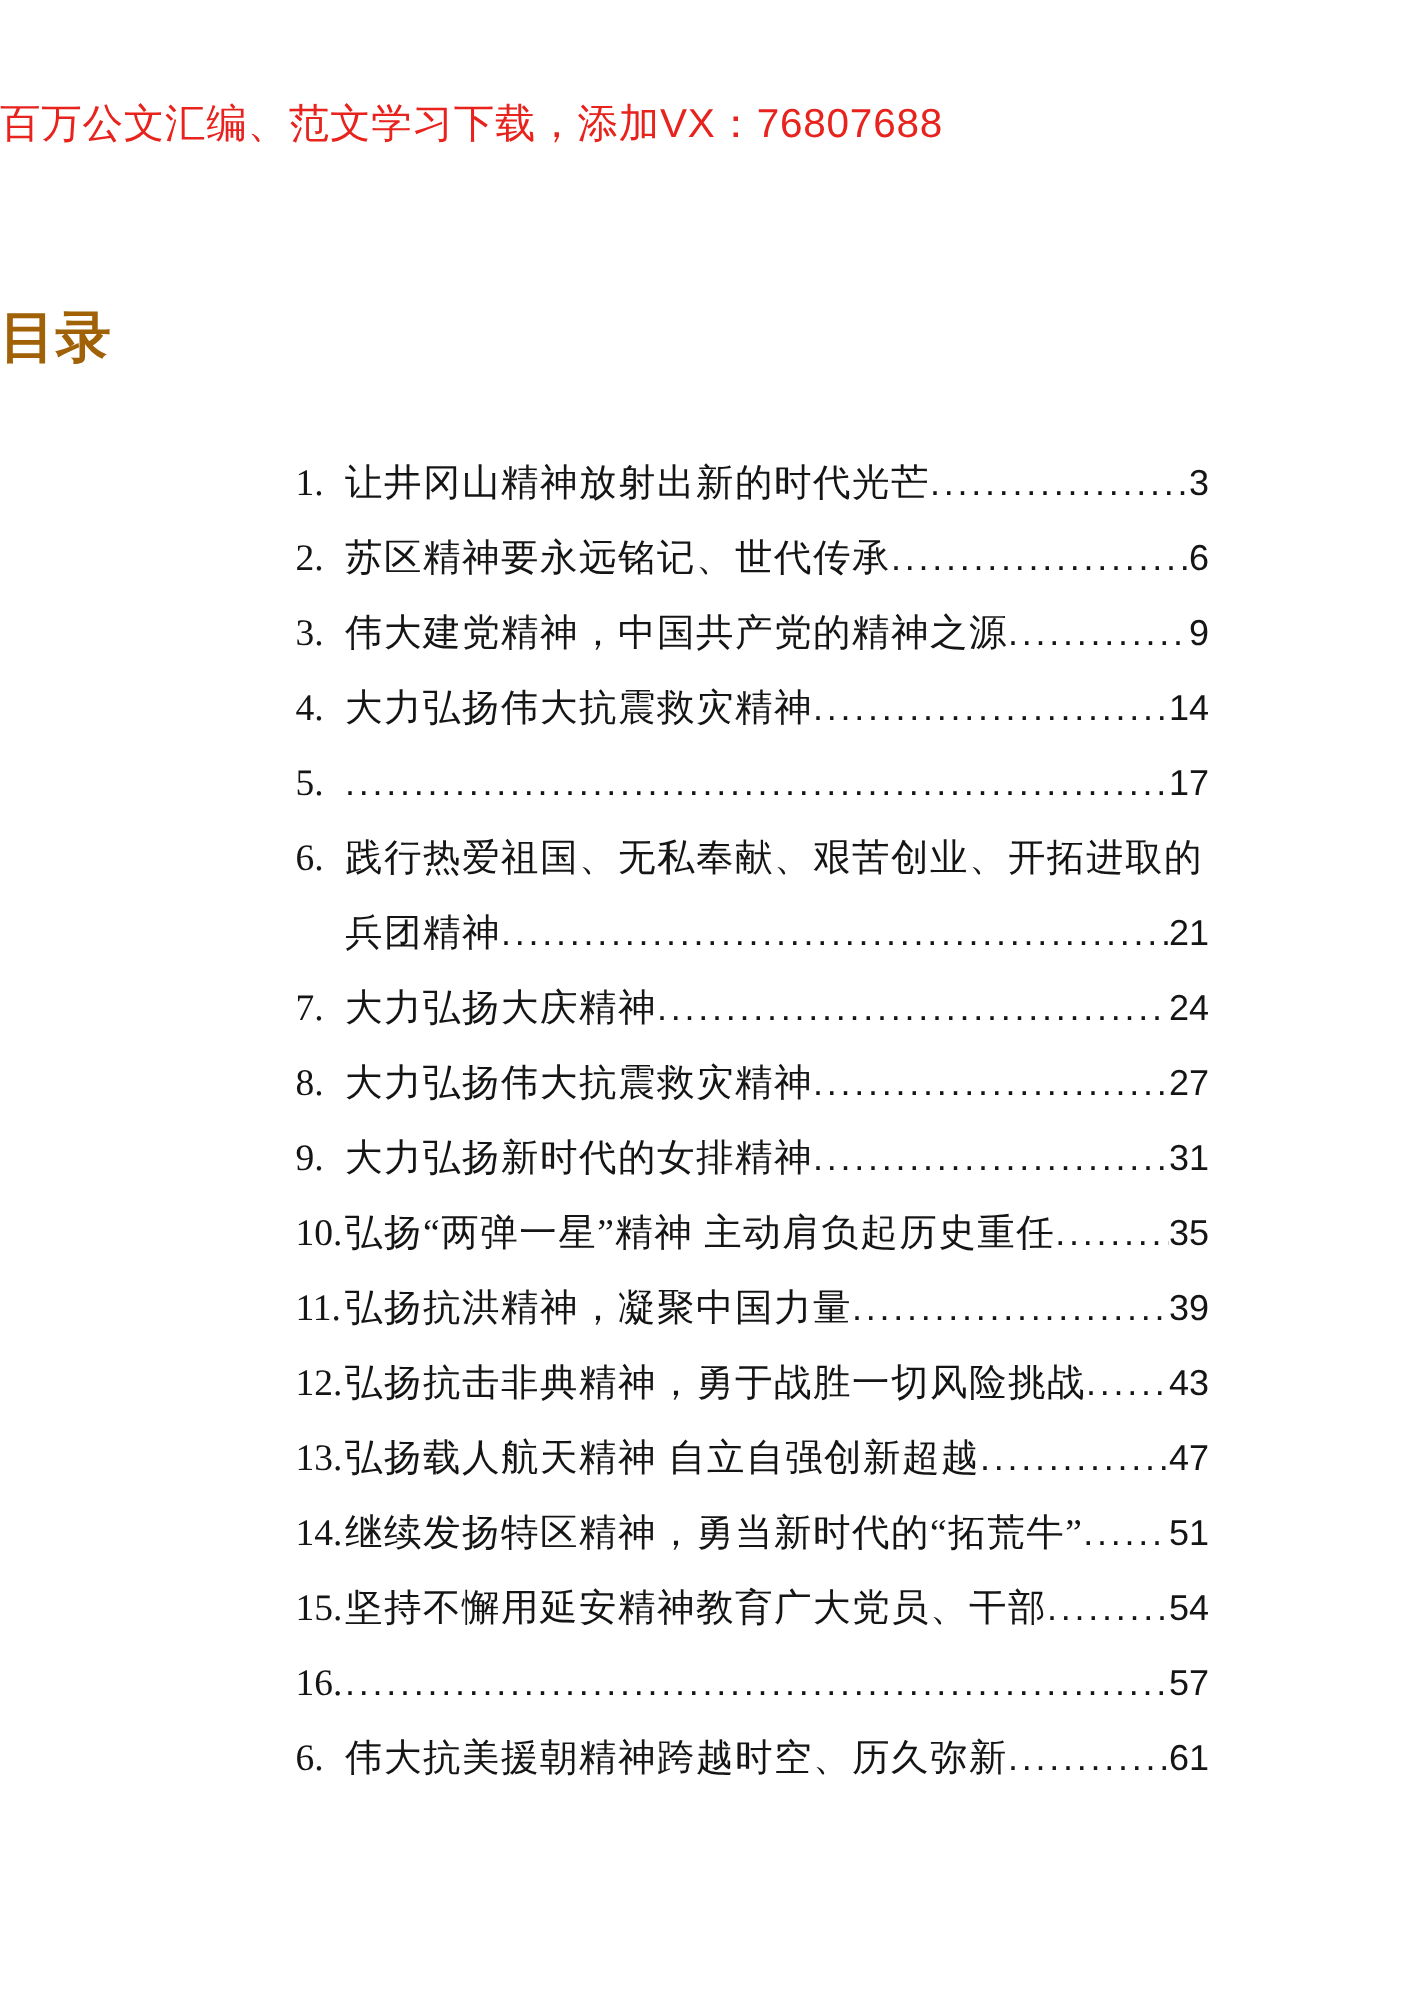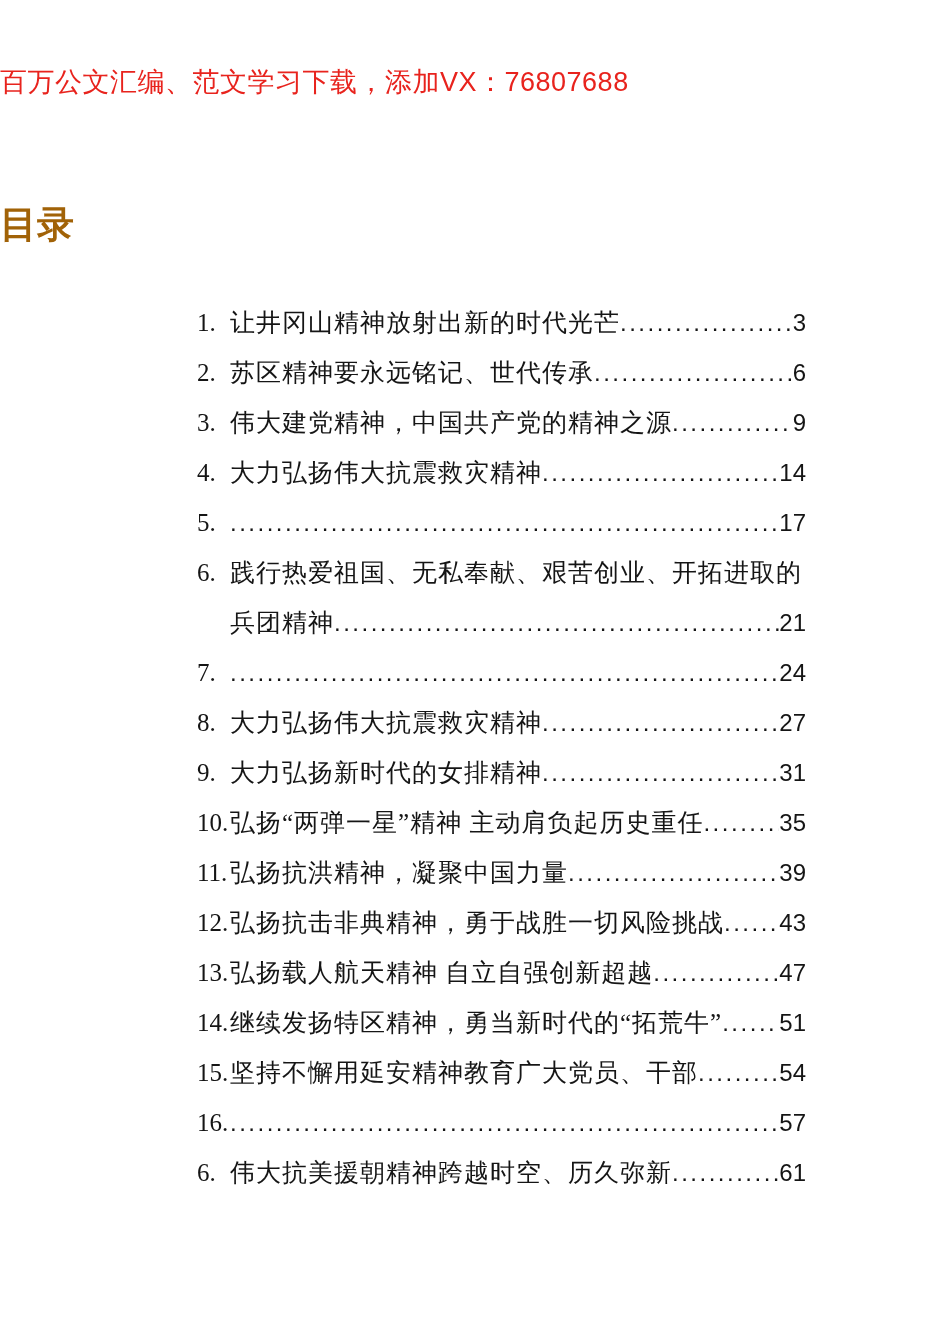--- a/index.html
+++ b/index.html
@@ -119,20 +119,21 @@
         <span class="toc-text">践行热爱祖国、无私奉献、艰苦创业、开拓进取的</span>
       </div>
       <div class="toc-row">
         <span class="num"></span>
         <span class="toc-text">兵团精神</span>
         <span class="leader">....................................................................................................................................................................................</span>
         <span class="page-num">21</span>
       </div>
       <div class="toc-row">
         <span class="num">7.</span>
+        <span class="toc-text">大力弘扬大庆精神</span>
         <span class="leader">....................................................................................................................................................................................</span>
         <span class="page-num">24</span>
       </div>
       <div class="toc-row">
         <span class="num">8.</span>
         <span class="toc-text">大力弘扬伟大抗震救灾精神</span>
         <span class="leader">....................................................................................................................................................................................</span>
         <span class="page-num">27</span>
       </div>
       <div class="toc-row">

